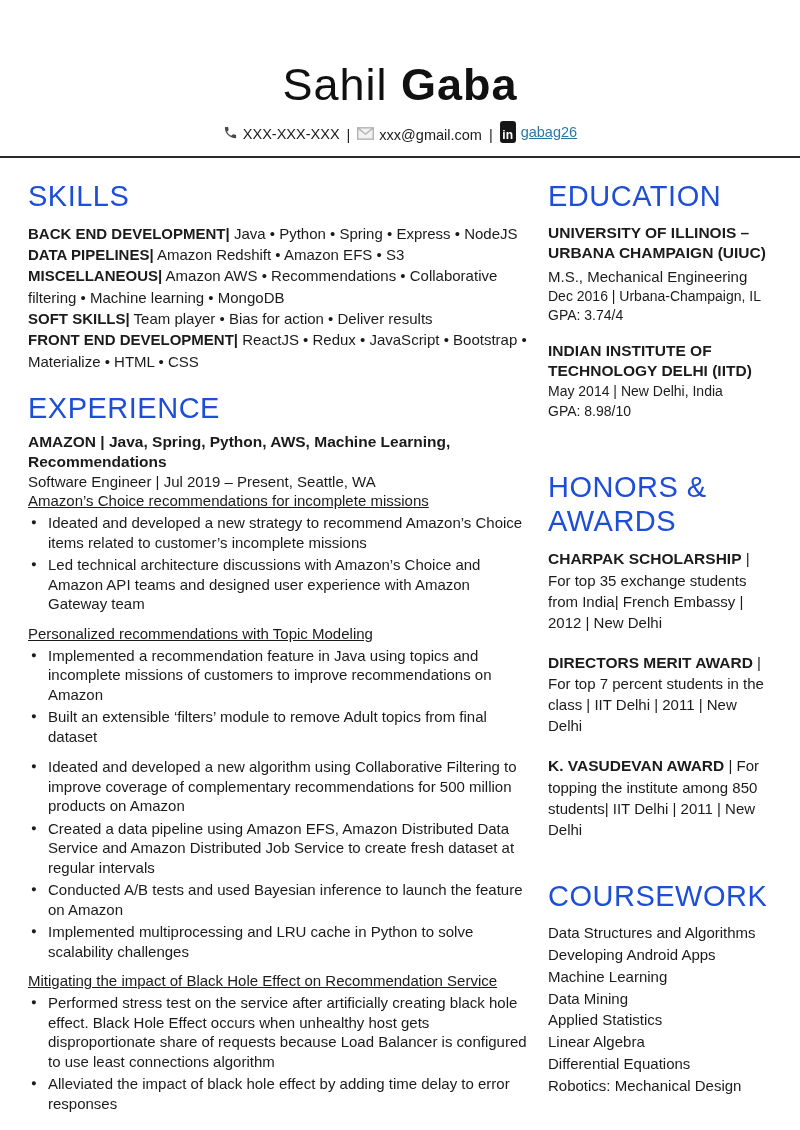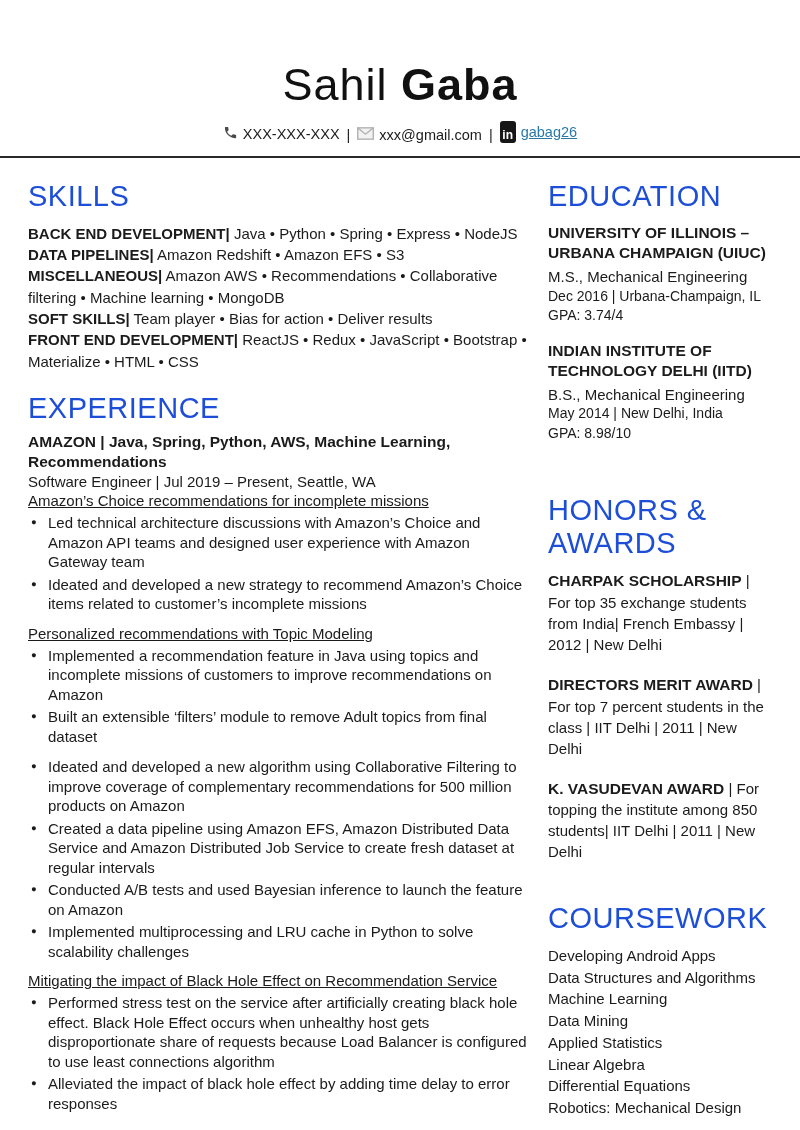--- a/index.html
+++ b/index.html
@@ -135,22 +135,22 @@
       <div class="sec-exp">
         <div class="sec-title">EXPERIENCE</div>
 
         <div>
           <div class="job-head">AMAZON | Java, Spring, Python, AWS, Machine Learning, Recommendations</div>
           <div class="job-sub">Software Engineer | Jul 2019 – Present, Seattle, WA</div>
 
           <div class="proj" style="margin-top:2px">
             <div class="proj-title">Amazon’s Choice recommendations for incomplete missions</div>
             <ul class="blist">
+              <li>Ideated and developed a new strategy to recommend Amazon’s Choice items related to customer’s incomplete missions</li>
               <li>Led technical architecture discussions with Amazon’s Choice and Amazon API teams and designed user experience with Amazon Gateway team</li>
-              <li>Ideated and developed a new strategy to recommend Amazon’s Choice items related to customer’s incomplete missions</li>
             </ul>
           </div>
 
           <div class="proj">
             <div class="proj-title">Personalized recommendations with Topic Modeling</div>
             <ul class="blist">
               <li>Implemented a recommendation feature in Java using topics and incomplete missions of customers to improve recommendations on Amazon</li>
               <li>Built an extensible ‘filters’ module to remove Adult topics from final dataset</li>
             </ul>
           </div>
@@ -182,37 +182,36 @@
       <div class="sec-edu">
         <div class="sec-title">EDUCATION</div>
         <div class="school">
           <div class="school-name">UNIVERSITY OF ILLINOIS – URBANA CHAMPAIGN (UIUC)</div>
           <div class="degree">M.S., Mechanical Engineering</div>
           <div class="meta">Dec 2016 | Urbana-Champaign, IL</div>
           <div class="meta">GPA: 3.74/4</div>
         </div>
         <div class="school">
           <div class="school-name">INDIAN INSTITUTE OF TECHNOLOGY DELHI (IITD)</div>
-          <div class="degree">B.S., Mechanical Engineering</div>
           <div class="meta">May 2014 | New Delhi, India</div>
           <div class="meta">GPA: 8.98/10</div>
         </div>
       </div>
 
       <div class="sec-honors">
         <div class="sec-title">HONORS &amp; AWARDS</div>
         <div class="award"><span class="award-name">CHARPAK SCHOLARSHIP</span><span> | For top 35 exchange students from India| French Embassy | 2012 | New Delhi</span></div>
         <div class="award"><span class="award-name">DIRECTORS MERIT AWARD</span><span> | For top 7 percent students in the class | IIT Delhi | 2011 | New Delhi</span></div>
         <div class="award"><span class="award-name">K. VASUDEVAN AWARD</span><span> | For topping the institute among 850 students| IIT Delhi | 2011 | New Delhi</span></div>
       </div>
 
       <div class="sec-course">
         <div class="sec-title">COURSEWORK</div>
+        <div class="course-line">Data Structures and Algorithms</div>
         <div class="course-line">Developing Android Apps</div>
-        <div class="course-line">Data Structures and Algorithms</div>
         <div class="course-line">Machine Learning</div>
         <div class="course-line">Data Mining</div>
         <div class="course-line">Applied Statistics</div>
         <div class="course-line">Linear Algebra</div>
         <div class="course-line">Differential Equations</div>
         <div class="course-line">Robotics: Mechanical Design</div>
       </div>
 
       <div class="sec-interests">
         <div class="sec-title">INTERESTS</div>

